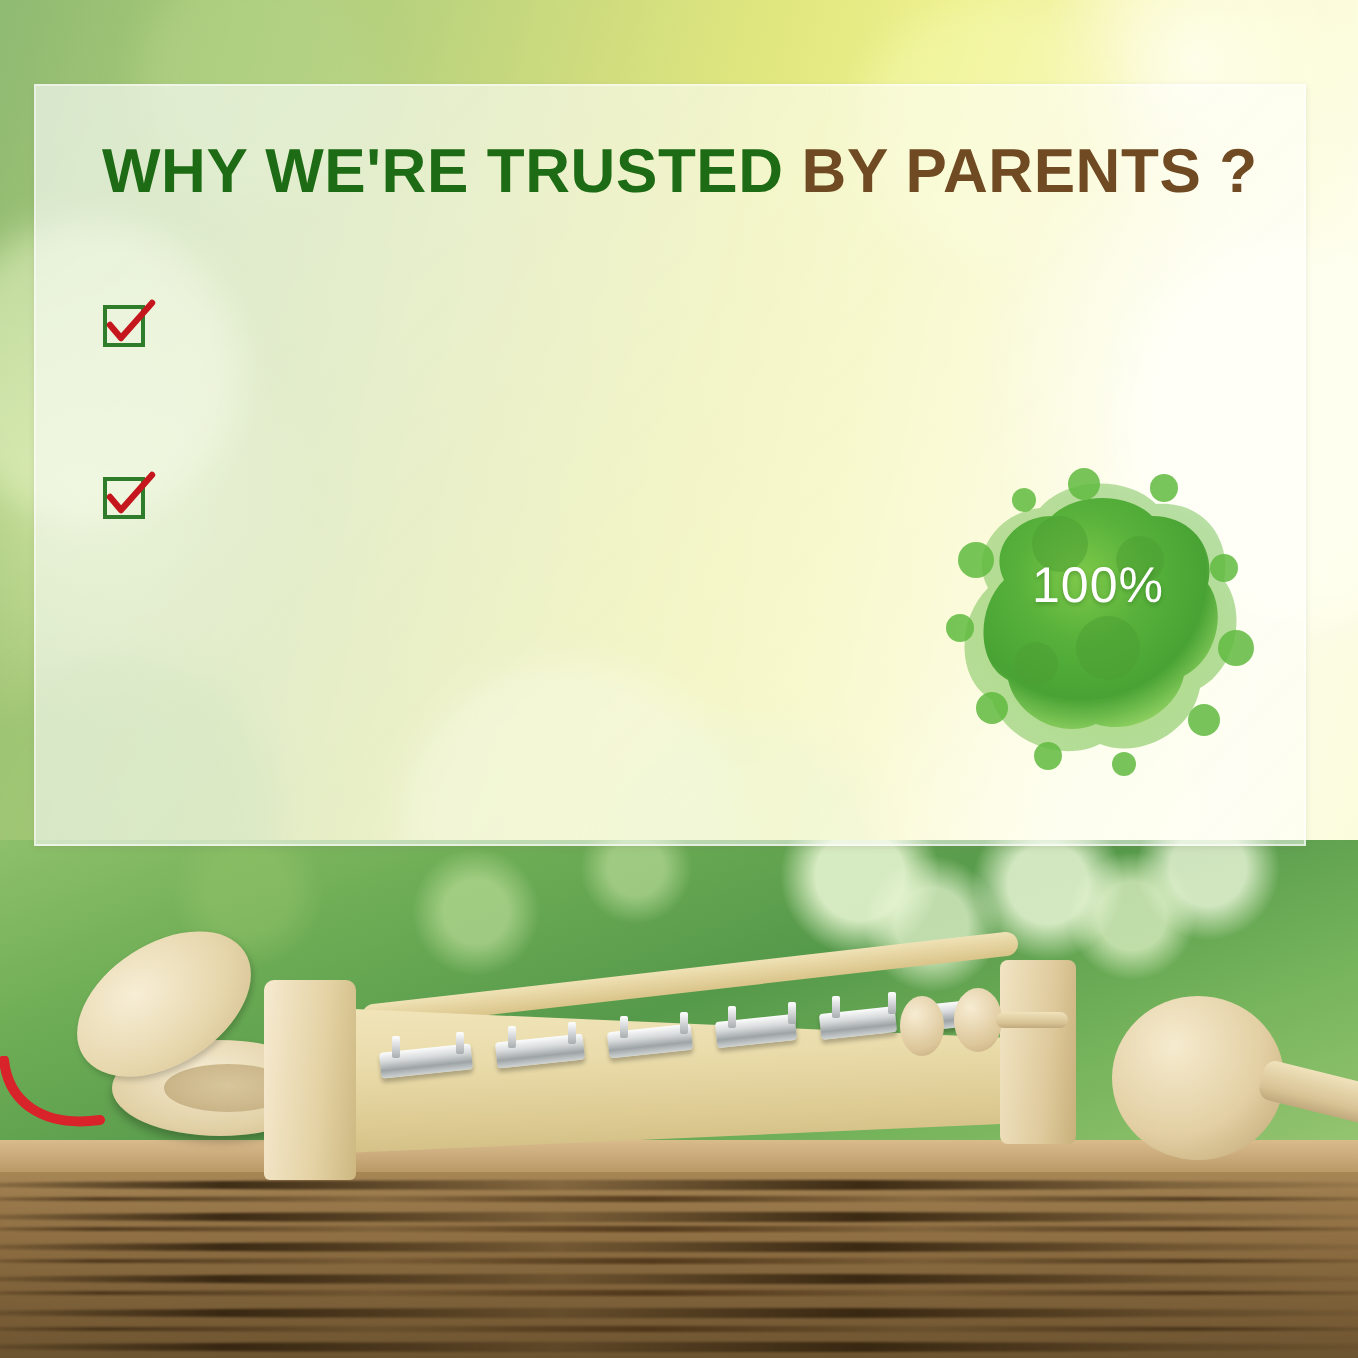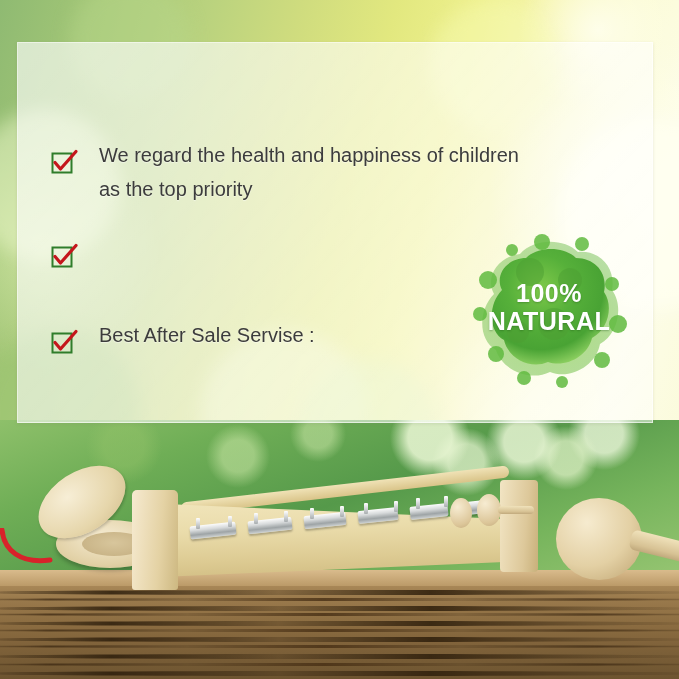--- a/index.html
+++ b/index.html
@@ -126,21 +126,21 @@
   .line{
     font-size:20px;color:#3c3c3c;line-height:34px;white-space:nowrap;
     text-shadow:0 1px 1px rgba(255,255,255,0.5);
   }
 
   
   .badge{position:absolute;left:466px;top:228px;width:166px;height:166px;}
   .splat{position:absolute;left:0;top:0;width:166px;height:166px;}
   .badge-text{
     position:absolute;left:0;top:52px;width:166px;text-align:center;color:#ffffff;
-    font-weight:bold;letter-spacing:.5px;
+    font-weight:normal;letter-spacing:.5px;
     text-shadow:0 1px 2px rgba(25,80,20,.35);
   }
   .badge-text .p{font-size:25px;line-height:27px;display:block;}
   .badge-text .n{font-size:25px;line-height:28px;display:block;}
 </style>
 </head>
 <body>
 
 <div class="stage">
 
@@ -212,56 +212,44 @@
     </div>
 
     <div>
       <div class="maraca" style="position:absolute;left:556px;top:78px;width:86px;height:82px;"></div>
       <div class="maraca-handle" style="position:absolute;left:630px;top:116px;width:58px;height:20px;transform:rotate(14deg);"></div>
     </div>
   </div>
 
   <div class="panel"></div>
 
+  <div class="title"><span class="g">WHY WE'RE TRUSTED </span><span class="b">BY PARENTS ?</span></div>
 
   <div class="items">
 
-    <div class="item">
-      <span class="chk">
-        <svg width="24" height="24" viewBox="0 0 24 24">
-          <rect x="1.5" y="3.5" width="19" height="19" fill="none" stroke="#2f7d2a" stroke-width="2"></rect>
-          <path d="M4 12.5 L 9.5 19 L 25 1.5" fill="none" stroke="#c4161c" stroke-width="3.2" stroke-linecap="round" stroke-linejoin="round"></path>
-        </svg>
-      </span>
-      <div class="lines">
-        <div class="line">We regard the health and happiness of children</div>
-        <div class="line">as the top priority</div>
-      </div>
-    </div>
 
     <div class="item">
       <span class="chk">
         <svg width="24" height="24" viewBox="0 0 24 24">
           <rect x="1.5" y="3.5" width="19" height="19" fill="none" stroke="#2f7d2a" stroke-width="2"></rect>
           <path d="M4 12.5 L 9.5 19 L 25 1.5" fill="none" stroke="#c4161c" stroke-width="3.2" stroke-linecap="round" stroke-linejoin="round"></path>
         </svg>
       </span>
       <div class="lines">
       </div>
     </div>
 
     <div class="item">
       <span class="chk">
         <svg width="24" height="24" viewBox="0 0 24 24">
           <rect x="1.5" y="3.5" width="19" height="19" fill="none" stroke="#2f7d2a" stroke-width="2"></rect>
           <path d="M4 12.5 L 9.5 19 L 25 1.5" fill="none" stroke="#c4161c" stroke-width="3.2" stroke-linecap="round" stroke-linejoin="round"></path>
         </svg>
       </span>
       <div class="lines">
-        <div class="line">Best After Sale Servise :</div>
       </div>
     </div>
   </div>
 
   <div class="badge">
     <svg class="splat" viewBox="0 0 166 166">
       <defs>
         <radialGradient id="sg" cx="42%" cy="34%" r="68%">
           <stop offset="0%" stop-color="#7ec94a"></stop>
           <stop offset="42%" stop-color="#56b03a"></stop>
@@ -290,17 +278,16 @@
       </g>
       <g fill="#4d9f33" opacity=".5">
         <circle cx="64" cy="44" r="14"></circle>
           <circle cx="104" cy="52" r="12"></circle>
         <circle cx="88" cy="96" r="16"></circle>
           <circle cx="52" cy="104" r="11"></circle>
       </g>
     </svg>
     <div class="badge-text">
       <span class="p">100%</span>
-      <span class="n">NATURAL</span>
     </div>
   </div>
 
 </div>
 
 </body></html>

